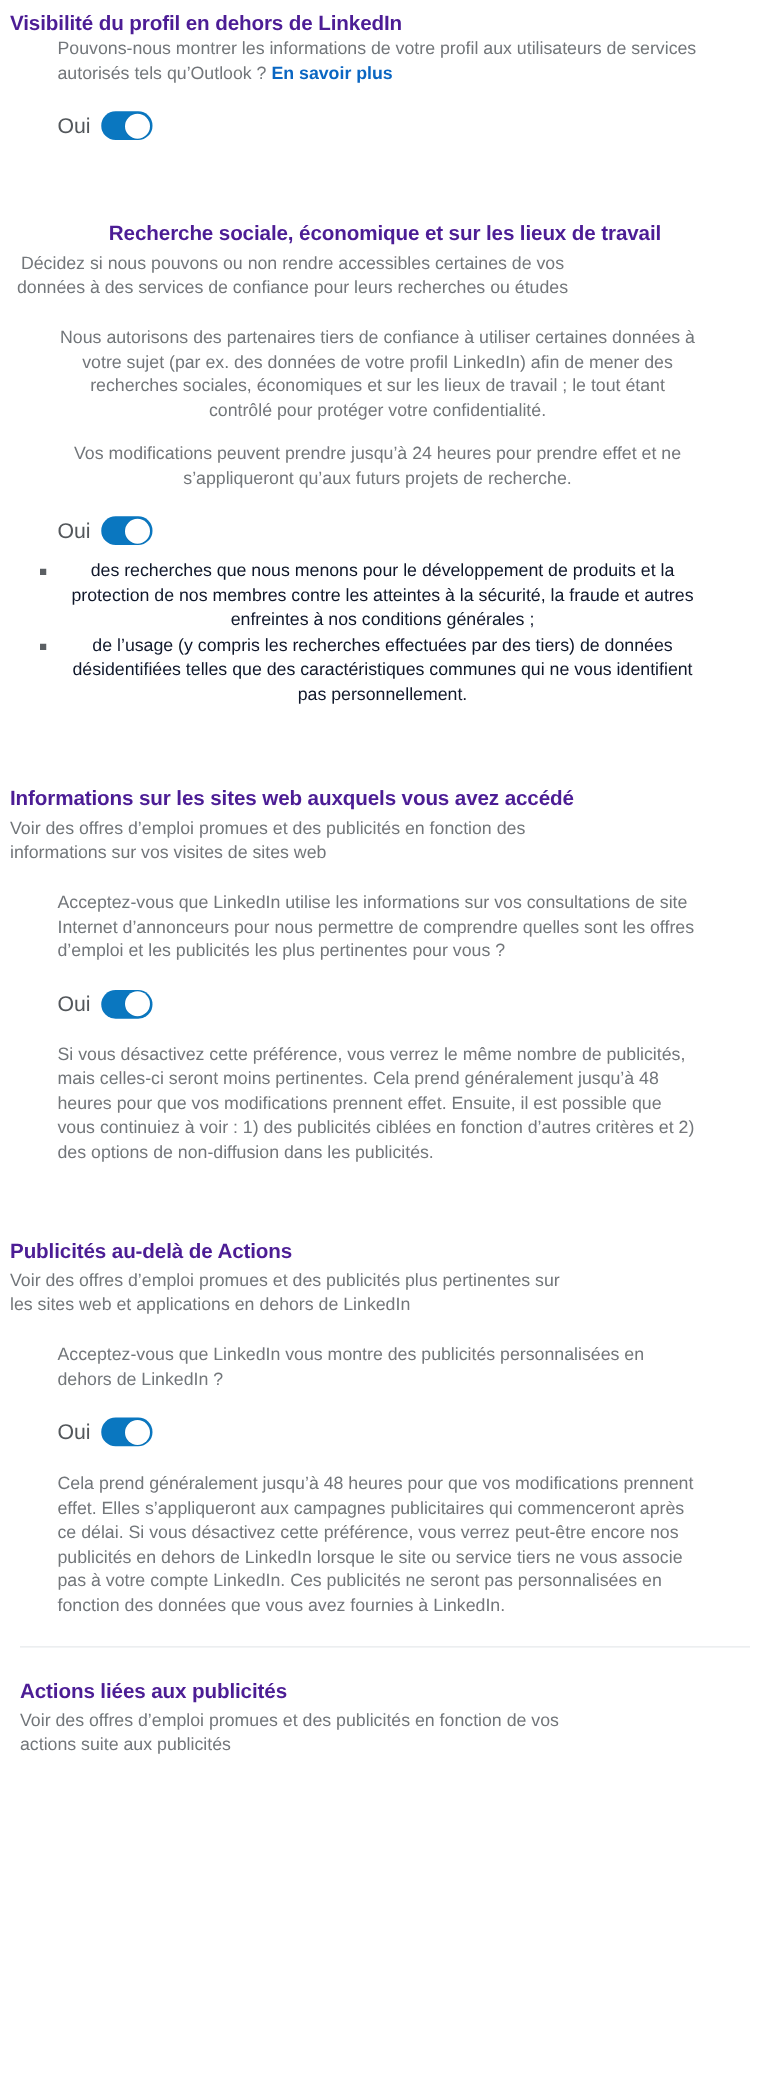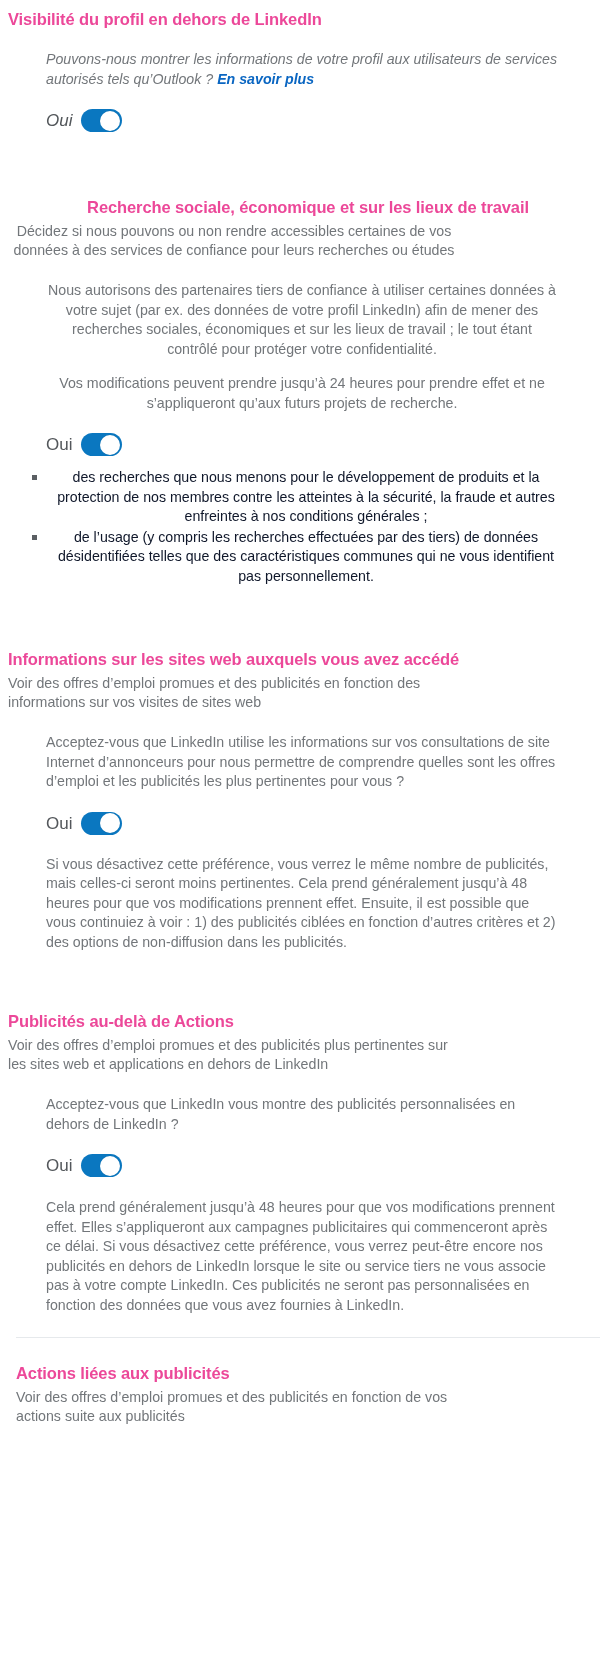--- a/index.html
+++ b/index.html
@@ -25,21 +25,21 @@
   
   .section { padding: 0; }
   .section-head { padding: 0; }
 
   h2.section-title {
     margin: 0;
     padding: 0;
     font-size: 16.5px;
     line-height: 22px;
     font-weight: 700;
-    color: #ec4899;
+    color: #4c1d95;
     letter-spacing: -0.1px;
   }
   p.section-sub {
     margin: 4px 0 0 0;
     font-size: 14.2px;
     line-height: 19px;
     color: #72767a;
     max-width: 452px;
   }
 
@@ -135,21 +135,21 @@
 </head>
 <body>
 
 <div class="page">
 
   <div class="section" style="padding-top:8px;">
     <div class="section-head">
       <h2 class="section-title">Visibilité du profil en dehors de LinkedIn</h2>
     </div>
 
-    <div class="detail" style="margin-top:20px;font-style:italic;">
+    <div class="detail" style="">
       <p class="detail-text"><span>Pouvons-nous montrer les informations de votre profil aux utilisateurs de services autorisés tels qu’Outlook ?</span>
         <a class="learn-more" href="#">En savoir plus</a></p>
 
       <div class="toggle-row" style="margin-top:20px;">
         <span class="toggle-label">Oui</span>
         <span class="switch" role="switch" aria-checked="true">
           <span class="knob"></span>
         </span>
       </div>
     </div>

